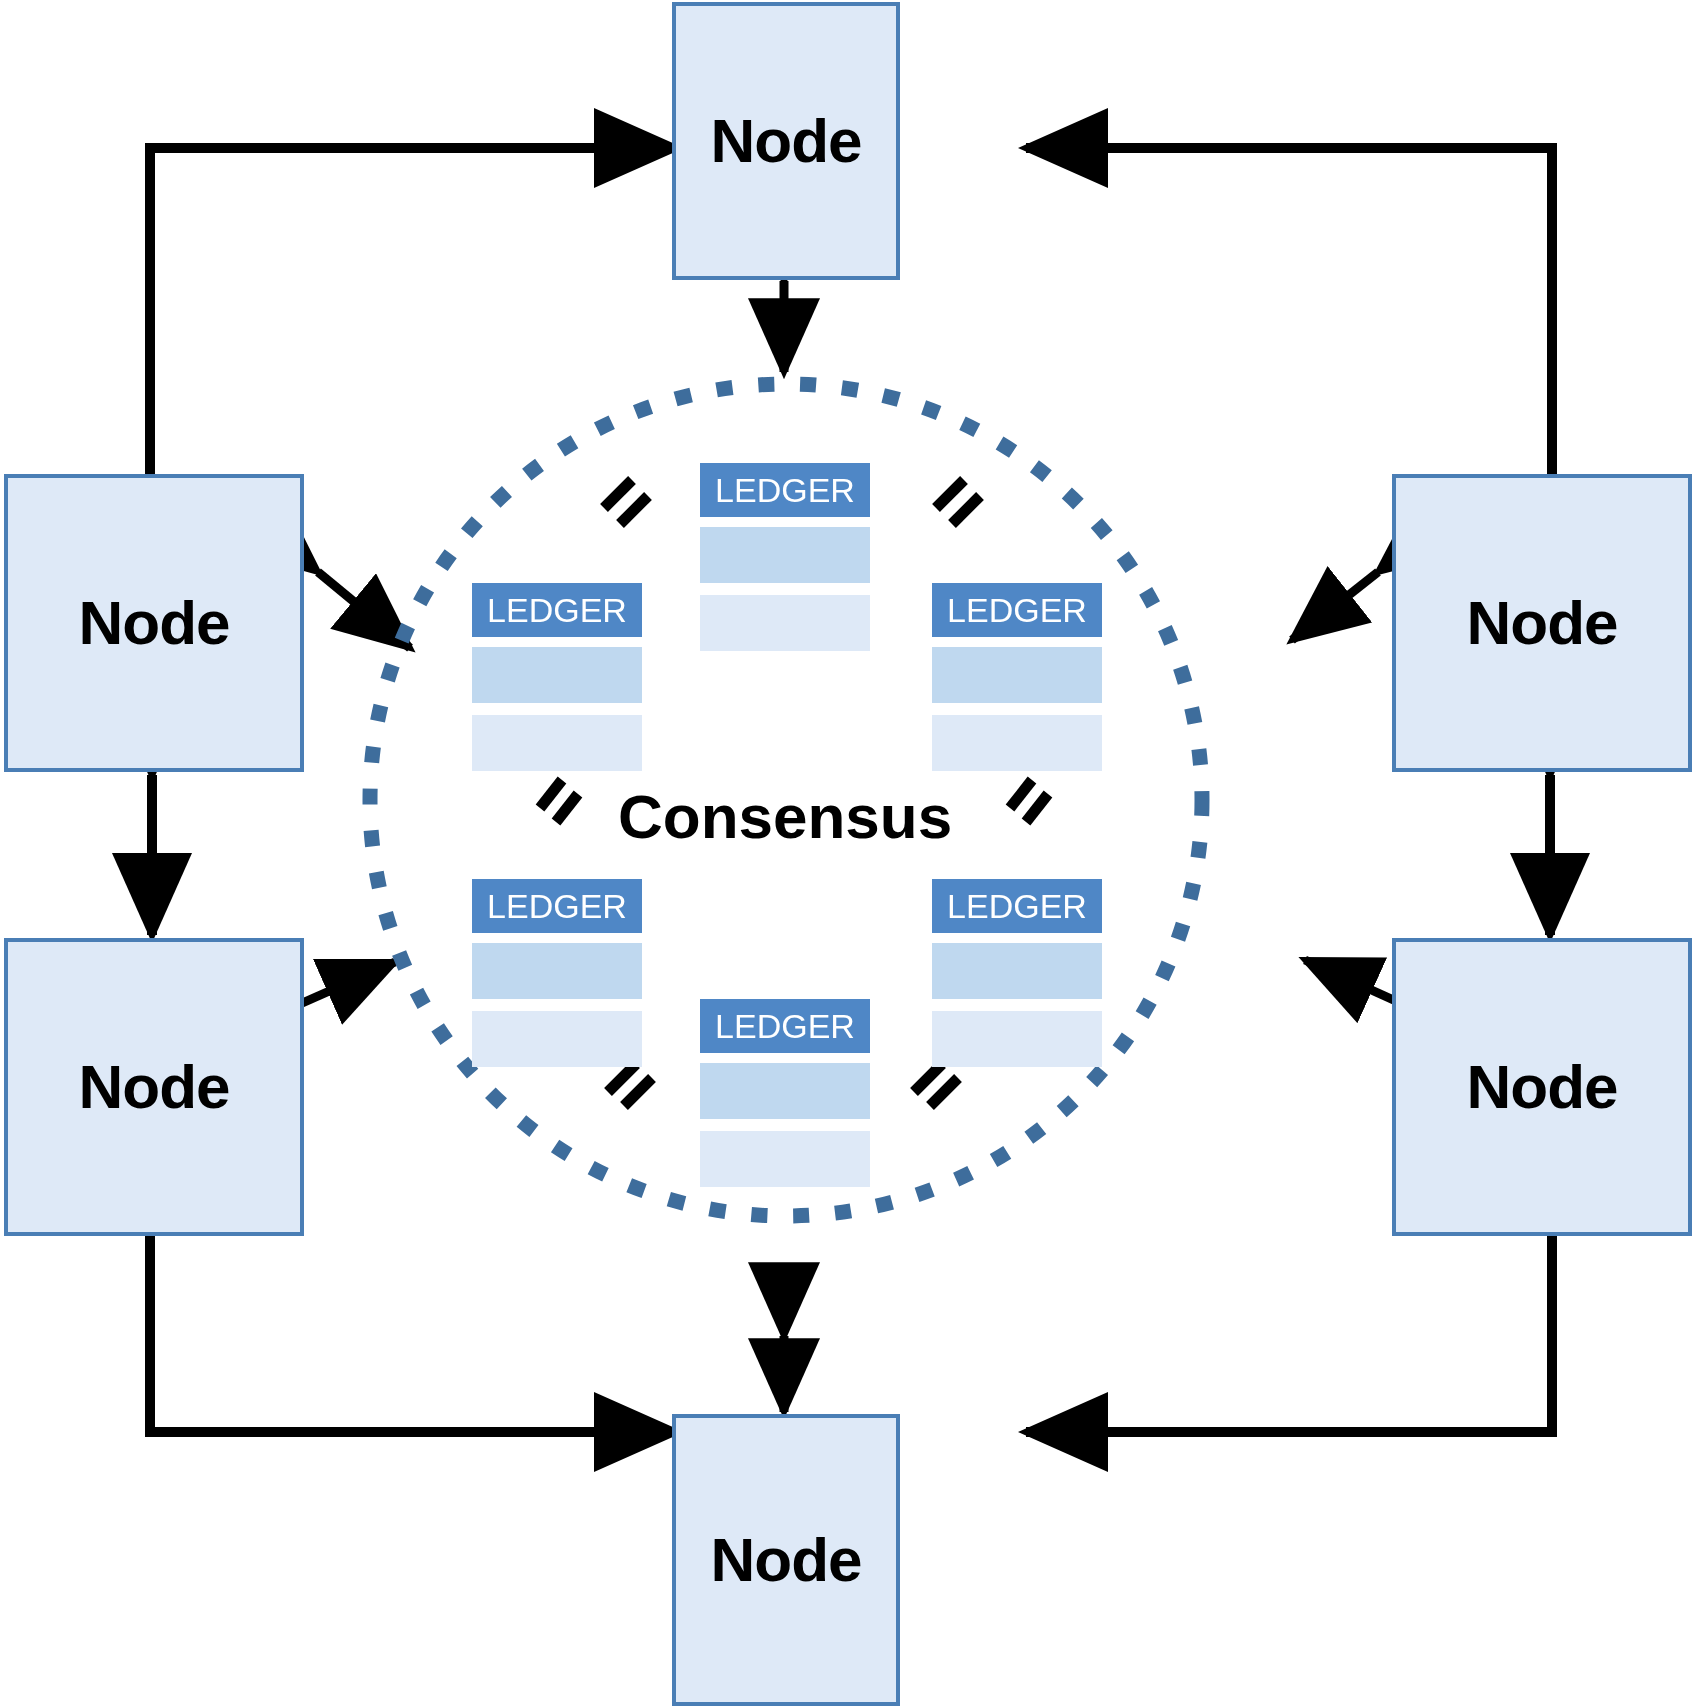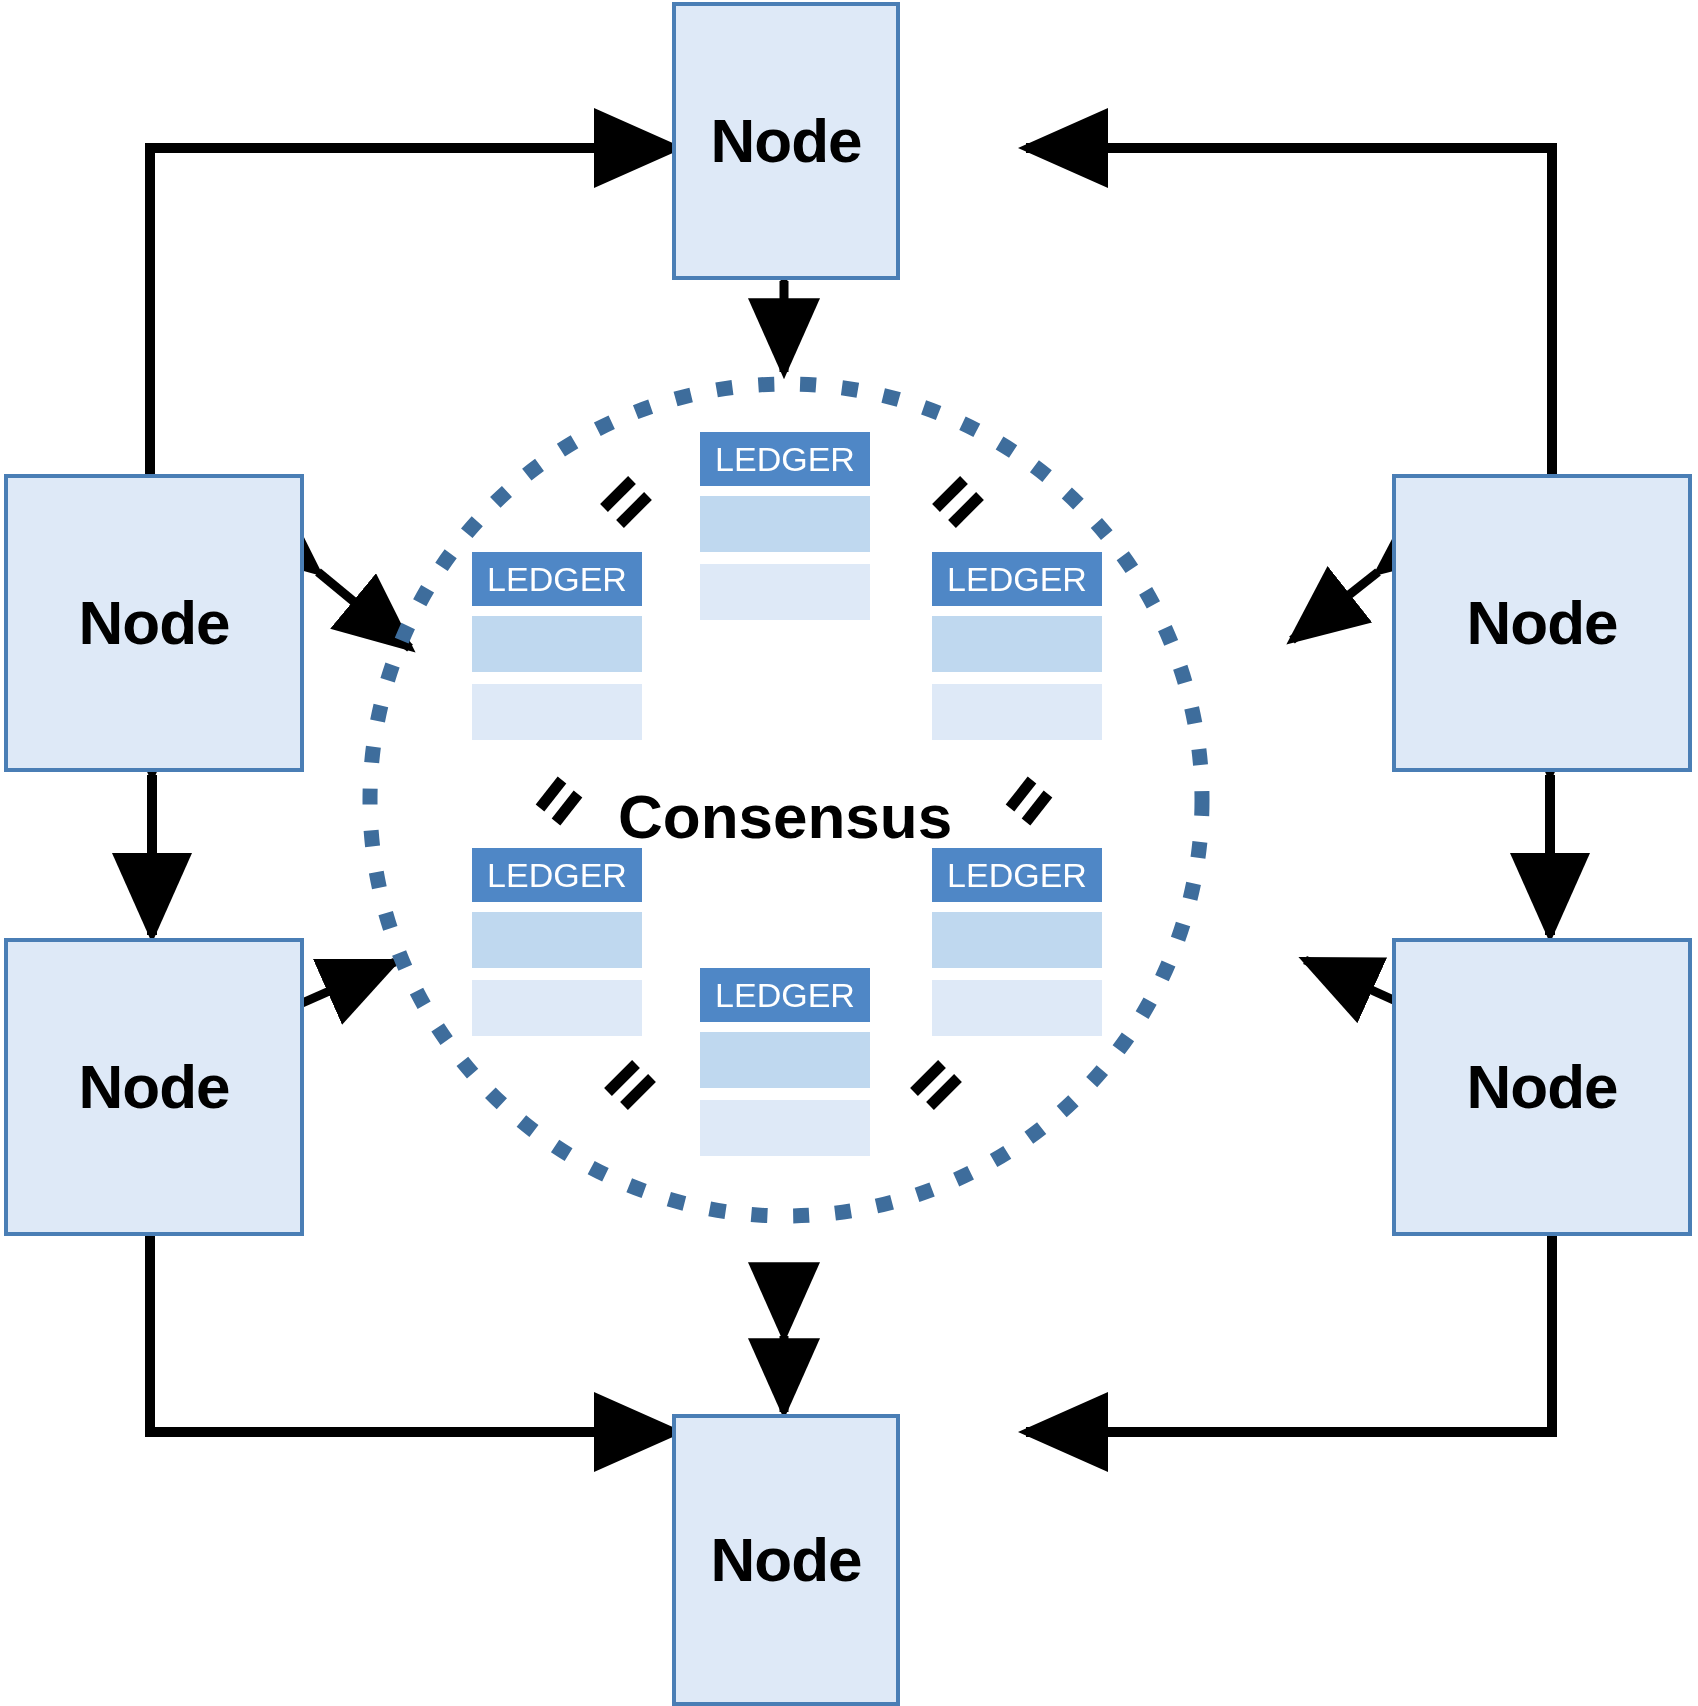--- a/index.html
+++ b/index.html
@@ -36,20 +36,21 @@
     font-family: "Liberation Sans", sans-serif;
     font-weight: bold;
     font-size: 62px;
     color: #000000;
     letter-spacing: -1px;
     line-height: 1;
   }
   .ledger {
     position: absolute;
     width: 170px;
+    margin-top: 31px;
   }
   .ledger-head {
     background: #4F87C6;
     height: 54px;
     display: flex;
     align-items: center;
     justify-content: center;
   }
   .ledger-head span {
     font-family: "Liberation Sans", sans-serif;

